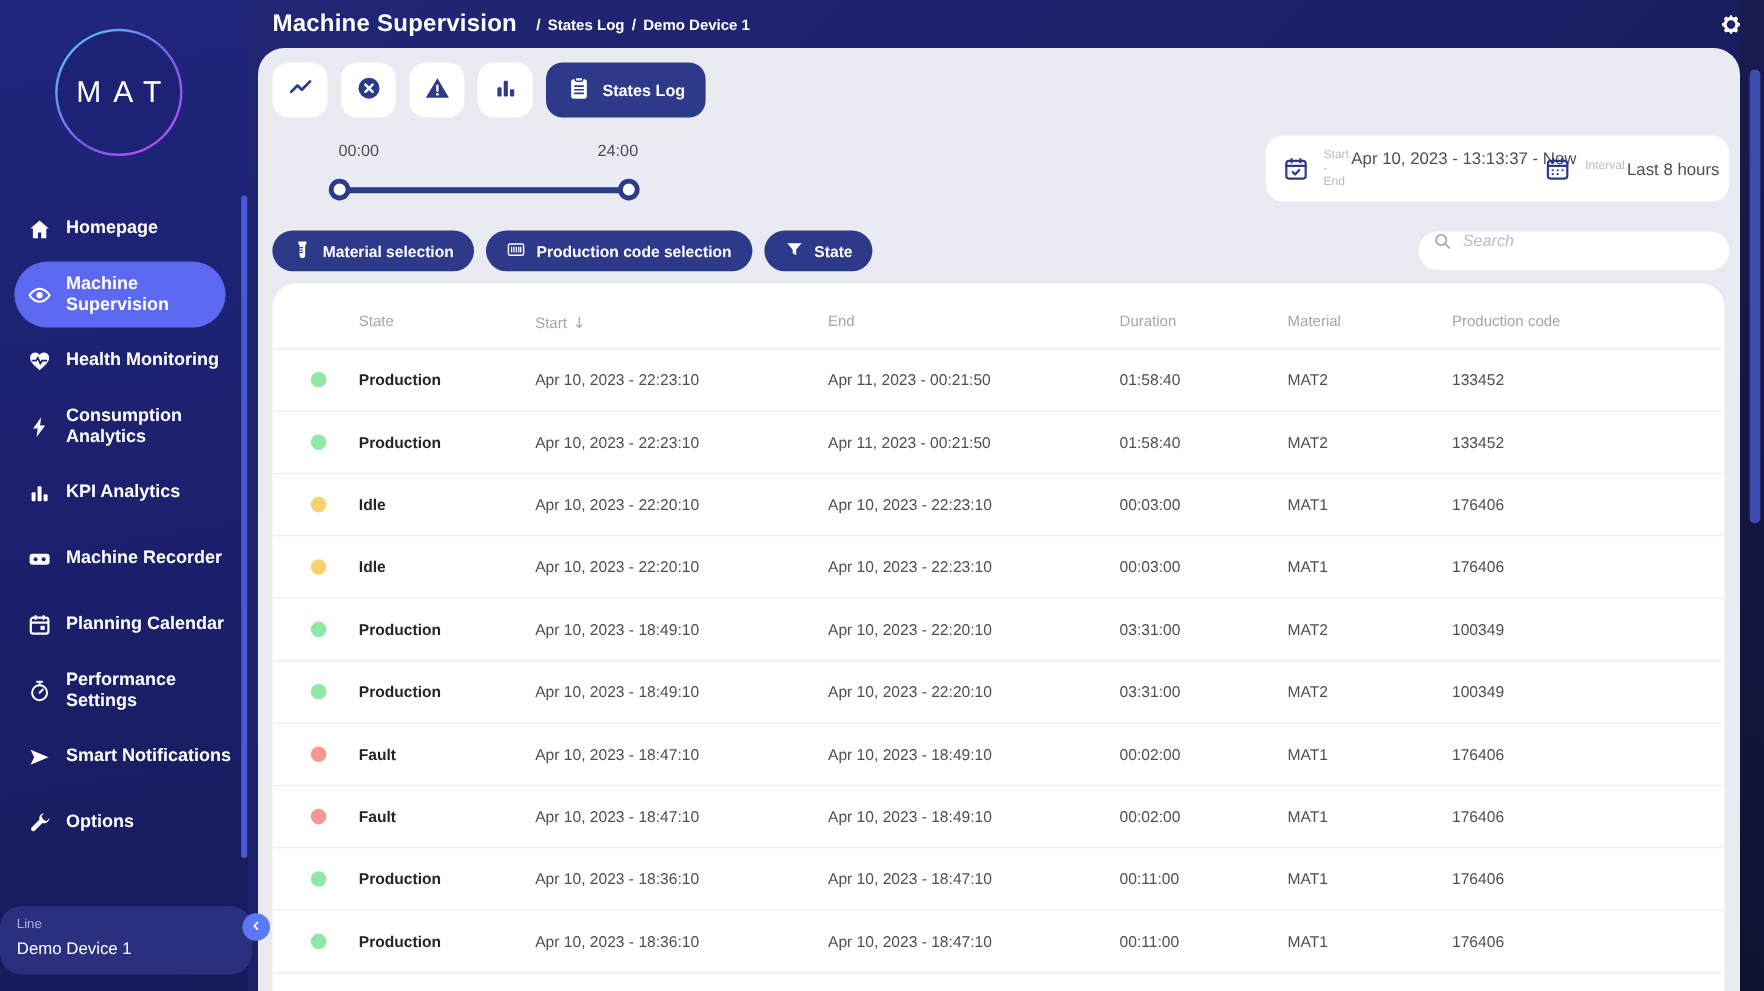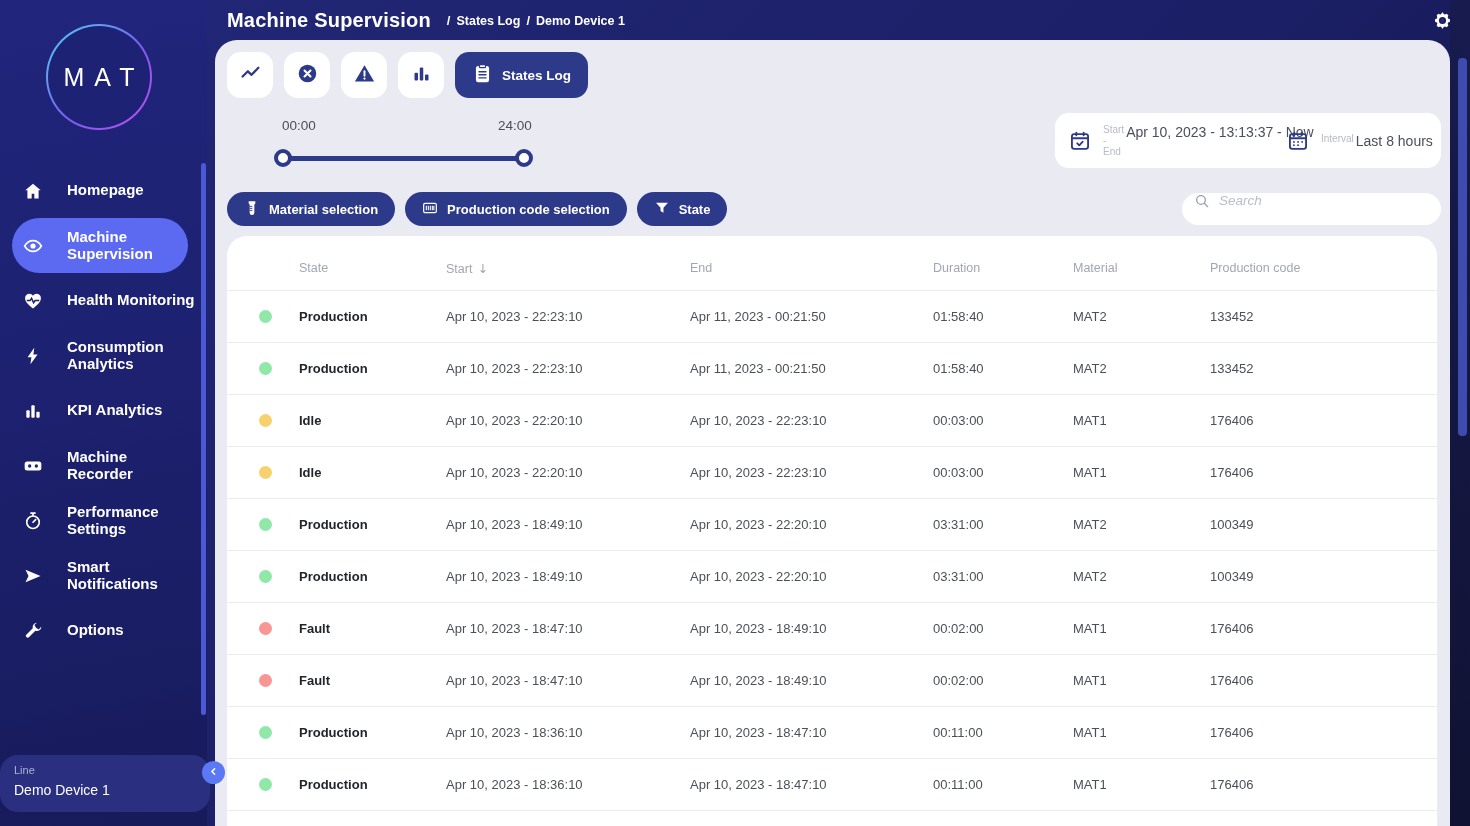--- a/index.html
+++ b/index.html
@@ -10,21 +10,21 @@
 
   
   .sidebar { position:absolute; left:0; top:0; width:207px; height:826px;
              background:linear-gradient(170deg,#21257c 0%,#1d2170 45%,#171b5a 100%); z-index:3; }
   .logo { position:absolute; left:46px; top:24px; width:106px; height:106px; border-radius:50%;
           background:linear-gradient(135deg,#4fd4f2,#7a5cf0 55%,#c04df0); padding:2px; }
   .logo-inner { width:100%; height:100%; border-radius:50%; background:#1e2274;
                 display:flex; align-items:center; justify-content:center; }
   .logo-text { color:#fff; font-size:25px; font-weight:300; letter-spacing:10px; padding-left:10px; }
   .nav { position:absolute; left:0; top:163px; width:207px; }
-  .nav-item { position:relative; height:55px; display:flex; align-items:center; gap:24px;
+  .nav-item { position:relative; height:55px; display:flex; align-items:center; gap:12px;
               padding:0 10px 0 23px; color:#fff; cursor:pointer; }
   .nav-item.active::before { content:''; position:absolute; left:12px; right:19px; top:0; bottom:0;
               background:#5b6af0; border-radius:28px; }
   .nav-icon { position:relative; width:20px; height:20px; flex:0 0 20px; }
   .nav-icon svg { width:20px; height:20px; display:block; }
   .nav-label { position:relative; font-size:15px; font-weight:700; line-height:1.13; max-width:138px; }
   .sidebar-scroll { position:absolute; right:1px; top:163px; width:5px; height:552px;
                     border-radius:3px; background:#4c59d4; }
   .device-card { position:absolute; left:0; bottom:14px; width:210px; height:57px;
                  background:#2a2f80; border-radius:18px; padding:9px 14px; cursor:pointer; }
@@ -183,20 +183,31 @@
           <span class="nav-icon">
             <svg viewBox="0 0 24 24">
               <rect x="2" y="6.5" width="20" height="11" rx="3" fill="currentColor"></rect>
               <circle cx="8" cy="12" r="2" fill="#1d2171"></circle>
               <circle cx="16" cy="12" r="2" fill="#1d2171"></circle>
             </svg>
           </span>
           <span class="nav-label">Machine Recorder</span>
         </div>
 
+        <div class="nav-item">
+          <span class="nav-icon">
+            <svg viewBox="0 0 24 24">
+              <rect x="3.2" y="4.5" width="17.6" height="16" rx="2.5" fill="none" stroke="currentColor" stroke-width="2.2"></rect>
+              <path stroke="currentColor" stroke-width="2.2" d="M3.2 9.5h17.6"></path>
+              <rect x="12.8" y="12.5" width="4.4" height="4.4" rx="1" fill="currentColor"></rect>
+              <path stroke="currentColor" stroke-width="2.2" stroke-linecap="round" d="M8 2.8v3M16 2.8v3"></path>
+            </svg>
+          </span>
+          <span class="nav-label">Planning Calendar</span>
+        </div>
 
         <div class="nav-item">
           <span class="nav-icon">
             <svg viewBox="0 0 24 24">
               <circle cx="12" cy="13.5" r="7.5" fill="none" stroke="currentColor" stroke-width="2"></circle>
               <path stroke="currentColor" stroke-width="2" stroke-linecap="round" d="m12 13.5 3.2-3.2M9.5 2.5h5M12 2.5v2.8"></path>
             </svg>
           </span>
           <span class="nav-label">Performance Settings</span>
         </div>

